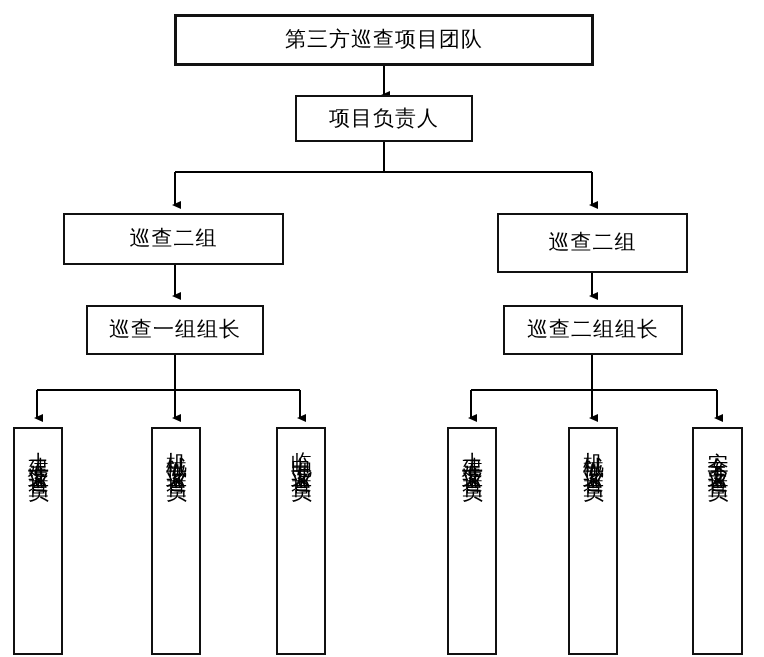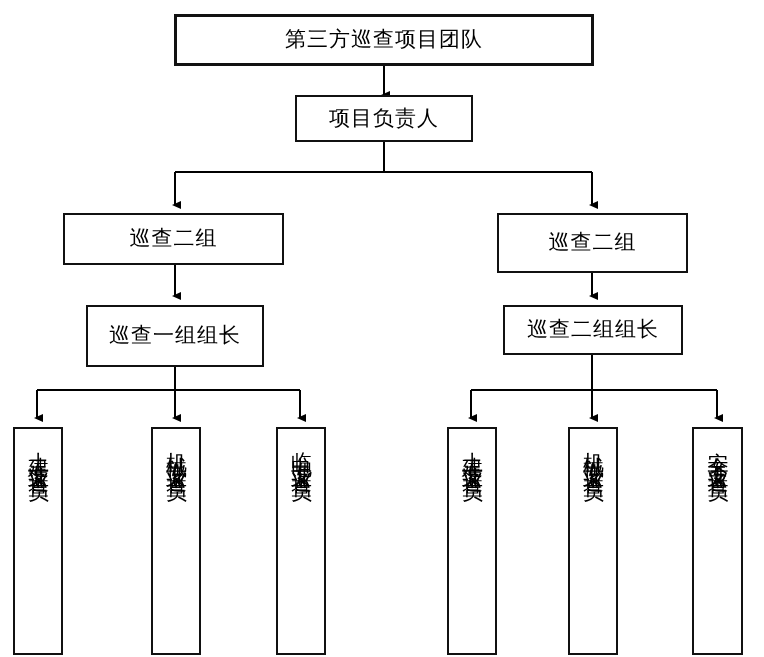--- a/index.html
+++ b/index.html
@@ -108,21 +108,21 @@
   </div>
 
   <div class="node level3" style="left:63px; top:213px; width:221px; height:52px;">
     <span class="label-h">巡查二组</span>
   </div>
 
   <div class="node level3" style="left:497px; top:213px; width:191px; height:60px;">
     <span class="label-h">巡查二组</span>
   </div>
 
-  <div class="node level4" style="left:86px; top:305px; width:178px; height:62px;">
+  <div class="node level4" style="left:86px; top:305px; width:178px; height:50px;">
     <span class="label-h">巡查一组组长</span>
   </div>
 
   <div class="node level4" style="left:503px; top:305px; width:180px; height:50px;">
     <span class="label-h">巡查二组组长</span>
   </div>
 
   <div class="node leaf" style="left:13px; top:427px; width:50px; height:228px;">
     <span class="label-v">土建专业巡查员</span>
   </div>

